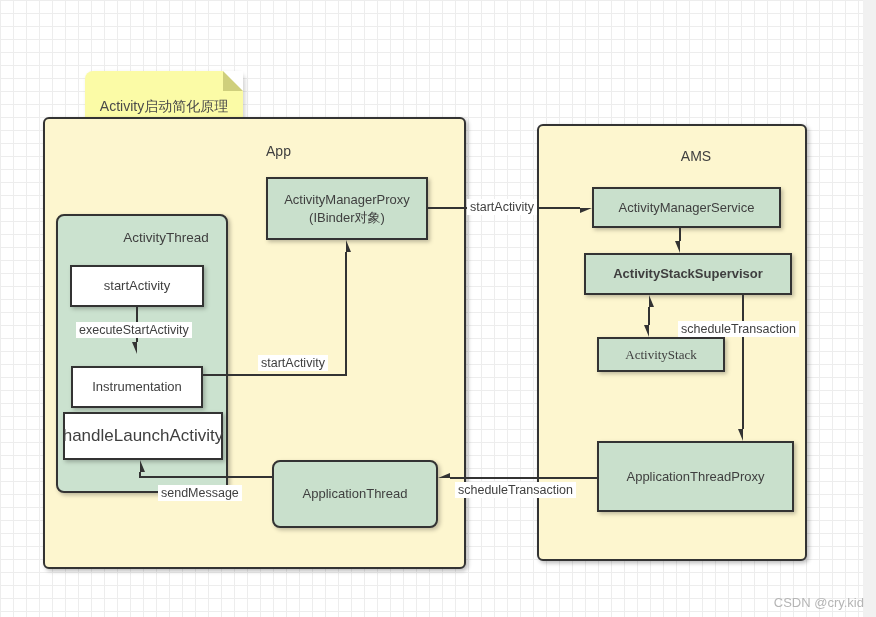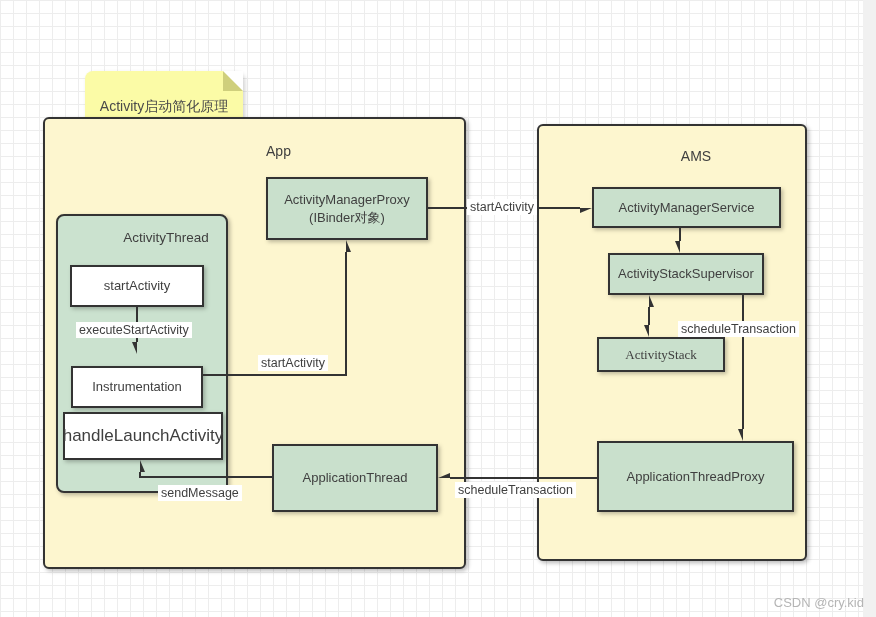--- a/index.html
+++ b/index.html
@@ -58,23 +58,23 @@
     font-size:13px; color:#3f3f3f; text-align:center; line-height:1.35;
     box-shadow:2px 2px 4px rgba(0,0,0,.25);
   }
   .green { background:#c9e0cc; }
   .white { background:#ffffff; }
 
   .n-amproxy   { left:266px; top:177px; width:162px; height:63px; }
   .n-startact  { left:70px;  top:265px; width:134px; height:42px; }
   .n-instru    { left:71px;  top:354px; width:132px; height:42px;margin-top:12px; }
   .n-handle    { left:63px;  top:412px; width:160px; height:48px; font-size:17px; }
-  .n-appthread { left:272px; top:444px; width:166px; height:68px; }
+  .n-appthread { left:272px; top:460px; width:166px; height:68px;border-radius:8px; }
   .n-amservice { left:592px; top:187px; width:189px; height:41px; }
-  .n-supervisor{ left:608px; top:253px; width:156px; height:42px; }
+  .n-supervisor{ left:584px; top:253px; width:208px; height:42px;font-weight:bold; }
   .n-actstack  { left:597px; top:337px; width:128px; height:35px;font-family:Liberation Serif, serif; }
   .n-atproxy   { left:597px; top:441px; width:197px; height:71px; }
 
   
   .edge-label {
     position:absolute; background:#ffffff; padding:1px 3px;
     font-size:12.5px; color:#3f3f3f; white-space:nowrap; z-index:5;
   }
   .l-execute   { left:76px;  top:322px; }
   .l-startmid  { left:258px; top:355px; }

